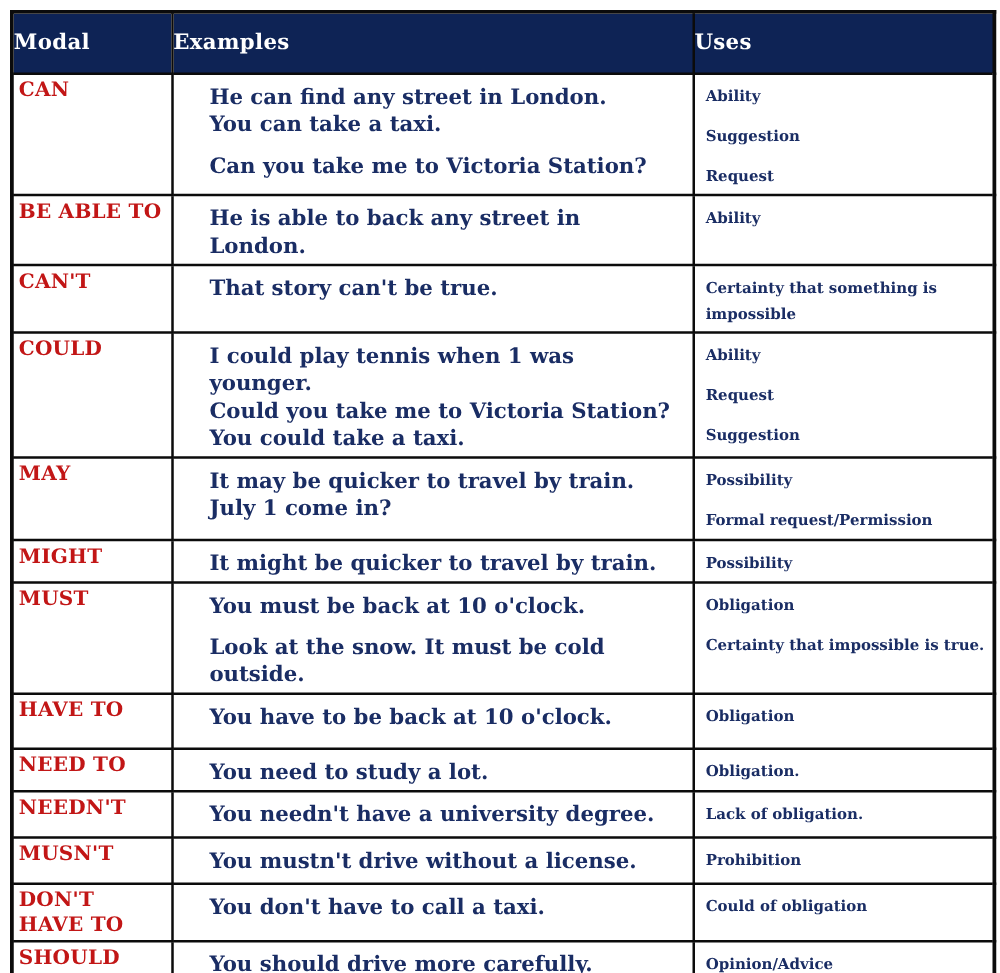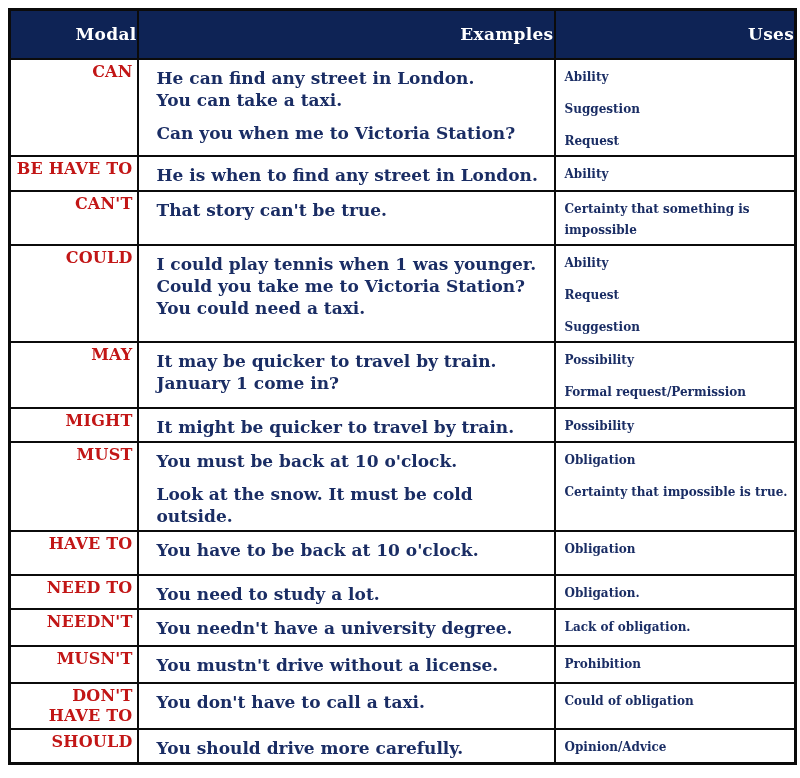--- a/index.html
+++ b/index.html
@@ -20,34 +20,34 @@
   }
   .modal-table th,.modal-table td{
     border:2px solid var(--border);
     vertical-align:top;
     overflow:hidden;
   }
   .modal-table thead th{
     background:var(--header-bg);
     color:var(--header-text);
     font-weight:bold;font-size:17px;
-    text-align:right;vertical-align:middle;
+    text-align:left;vertical-align:middle;
     height:49px;letter-spacing:.3px;
   }
   .modal-cell{
     color:var(--modal-text);
     font-weight:bold;font-size:16px;
-    text-align:right;vertical-align:middle;
+    text-align:left;vertical-align:middle;
     padding:2px 4px;line-height:1.25;
     letter-spacing:.2px;
   }
   .examples-cell{
     color:var(--body-text);
     font-weight:bold;font-size:17px;
-    padding:7px 8px 3px 18px;
+    padding:7px 8px 3px 29px;
   }
   .example-group{margin-bottom:11px;}
   .example-group:last-child{margin-bottom:0;}
   .example-line{line-height:22px;}
   .uses-cell{
     color:var(--body-text);
     font-weight:bold;font-size:12px;
     padding:7px 2px 3px 9px;
   }
   .use-item{line-height:21px;margin-bottom:11px;}
@@ -71,34 +71,34 @@
   </thead>
   <tbody>
       <tr style="height: 95px;">
         <td class="modal-cell">CAN</td>
         <td class="examples-cell">
           <div class="example-group">
             <div class="example-line">He can find any street in London.</div>
             <div class="example-line">You can take a taxi.</div>
           </div>
           <div class="example-group">
-            <div class="example-line">Can you when me to Victoria Station?</div>
+            <div class="example-line">Can you take me to Victoria Station?</div>
           </div>
         </td>
         <td class="uses-cell">
           <div class="use-item">Ability</div>
           <div class="use-item">Suggestion</div>
           <div class="use-item">Request</div>
         </td>
       </tr>
       <tr style="height: 35px;">
-        <td class="modal-cell">BE HAVE TO</td>
-        <td class="examples-cell">
-          <div class="example-group">
-            <div class="example-line">He is when to find any street in London.</div>
+        <td class="modal-cell">BE ABLE TO</td>
+        <td class="examples-cell">
+          <div class="example-group">
+            <div class="example-line">He is able to back any street in London.</div>
           </div>
         </td>
         <td class="uses-cell">
           <div class="use-item">Ability</div>
         </td>
       </tr>
       <tr style="height: 53px;">
         <td class="modal-cell">CAN'T</td>
         <td class="examples-cell">
           <div class="example-group">
@@ -108,35 +108,35 @@
         <td class="uses-cell">
           <div class="use-item">Certainty that something is impossible</div>
         </td>
       </tr>
       <tr style="height: 92px;">
         <td class="modal-cell">COULD</td>
         <td class="examples-cell">
           <div class="example-group">
             <div class="example-line">I could play tennis when 1 was younger.</div>
             <div class="example-line">Could you take me to Victoria Station?</div>
-            <div class="example-line">You could need a taxi.</div>
+            <div class="example-line">You could take a taxi.</div>
           </div>
         </td>
         <td class="uses-cell">
           <div class="use-item">Ability</div>
           <div class="use-item">Request</div>
           <div class="use-item">Suggestion</div>
         </td>
       </tr>
       <tr style="height: 66px;">
         <td class="modal-cell">MAY</td>
         <td class="examples-cell">
           <div class="example-group">
             <div class="example-line">It may be quicker to travel by train.</div>
-            <div class="example-line">January 1 come in?</div>
+            <div class="example-line">July 1 come in?</div>
           </div>
         </td>
         <td class="uses-cell">
           <div class="use-item">Possibility</div>
           <div class="use-item">Formal request/Permission</div>
         </td>
       </tr>
       <tr style="height: 34px;">
         <td class="modal-cell">MIGHT</td>
         <td class="examples-cell">

